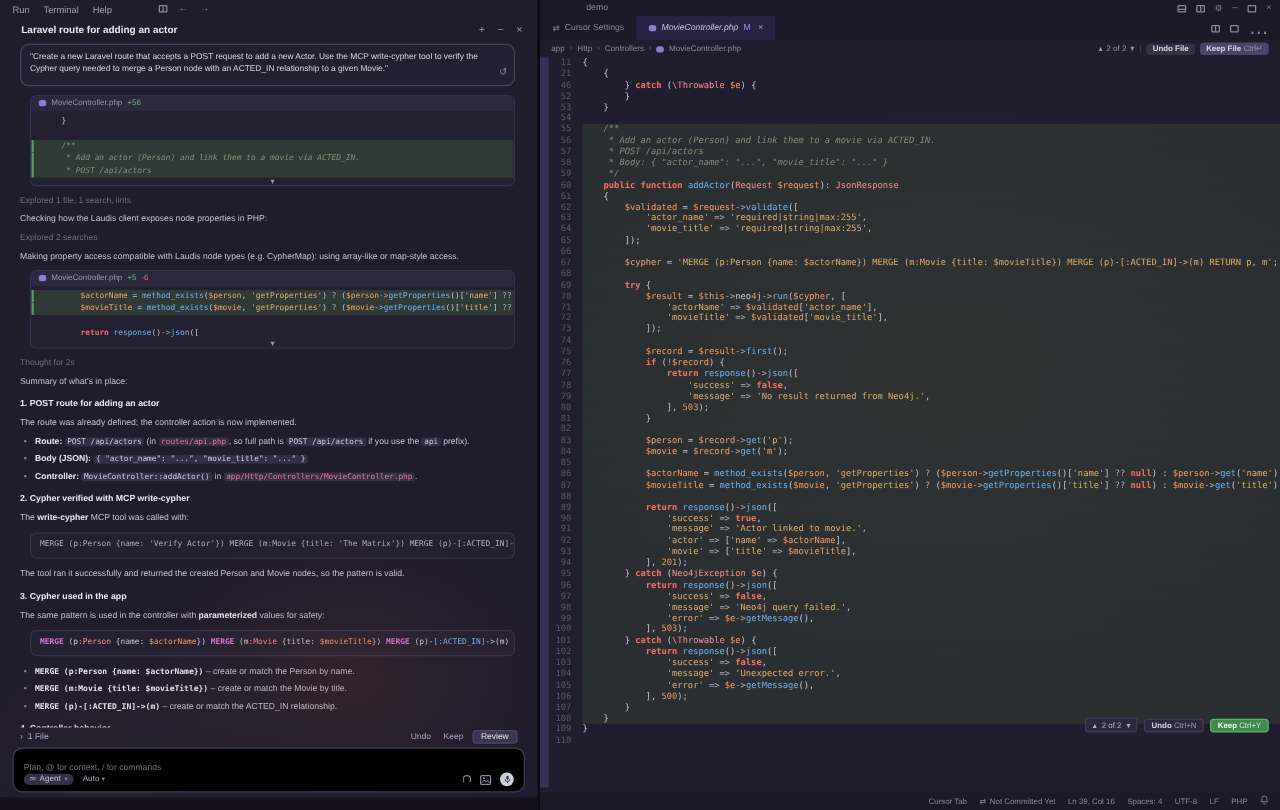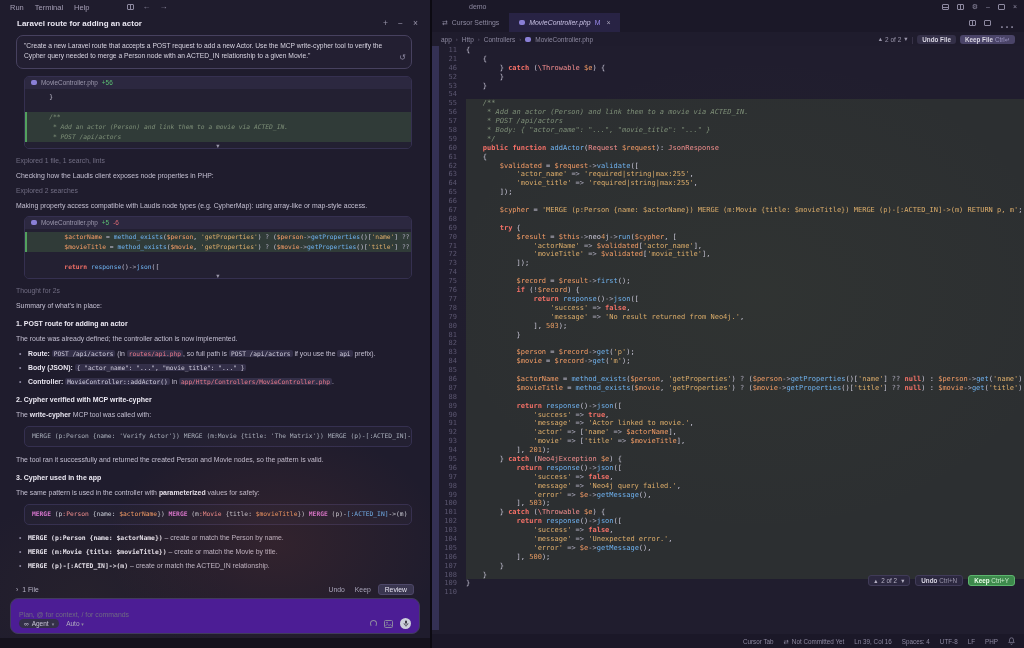--- a/index.html
+++ b/index.html
@@ -45,21 +45,21 @@
   .chip{font-family:"DejaVu Sans Mono",monospace;font-size:6.2px;background:#332f48;border-radius:2px;padding:0 2px;color:#cfccdc}
   .chip-red{color:#e8788a}
   .code-block{background:#232032;border:1px solid #353050;border-radius:5px;margin:6px 0 8px 8px;padding:4px 7px;
     font:6.3px/1.7 "DejaVu Sans Mono",monospace;white-space:pre;overflow:hidden;color:#c9ccd6}
   .review-bar{position:absolute;left:16px;right:16px;bottom:52px;height:13px;display:flex;align-items:center;gap:4px;
     font-size:6.8px;color:#b5b1c4;z-index:2}
   .review-bar .spacer{margin-left:auto}
   .rb-btn{color:#a9a5ba;padding:1px 3px}
   .rb-review{background:#3a3650;border:1px solid #4d4768;border-radius:3px;padding:1px 6px;color:#e4e1ee}
   .input-box{position:absolute;left:10px;right:10px;bottom:14px;height:36px;border:1px solid #413c5c;border-radius:8px;
-    background:#4c1d95;padding:4px 8px;z-index:2}
+    background:#000000;padding:4px 8px;z-index:2}
   .input-box input{width:100%;background:transparent;border:none;outline:none;font-family:"Liberation Sans",sans-serif;
     font-size:6.9px;color:#d8d5e2}
   .input-box input::placeholder{color:#6f6b82}
   .agent-row{position:absolute;left:8px;right:8px;bottom:4px;display:flex;align-items:center;gap:7px;font-size:6.5px;color:#b0acc0}
   .agent-pill{background:#343048;border-radius:7px;padding:1px 5px;display:flex;align-items:center;gap:3px;color:#c8c4d6}
   .chev{font-size:5px;color:#8b87a0}
   .agent-row .right{margin-left:auto;display:flex;align-items:center;gap:7px}
   .ring{width:7px;height:7px;border:1px solid #8b87a0;border-radius:50%;border-bottom-color:transparent;display:inline-block}
   .mic-btn{width:11px;height:11px;border-radius:50%;background:#ccd0da;display:flex;align-items:center;justify-content:center}
   .bottom-strip{position:absolute;left:0;right:0;bottom:0;height:10px;background:#15121d;z-index:1}

